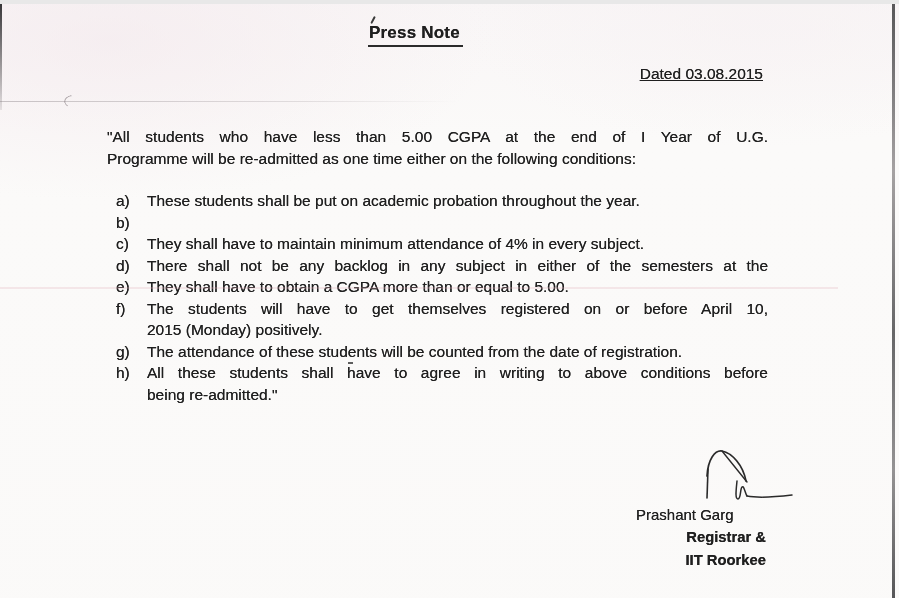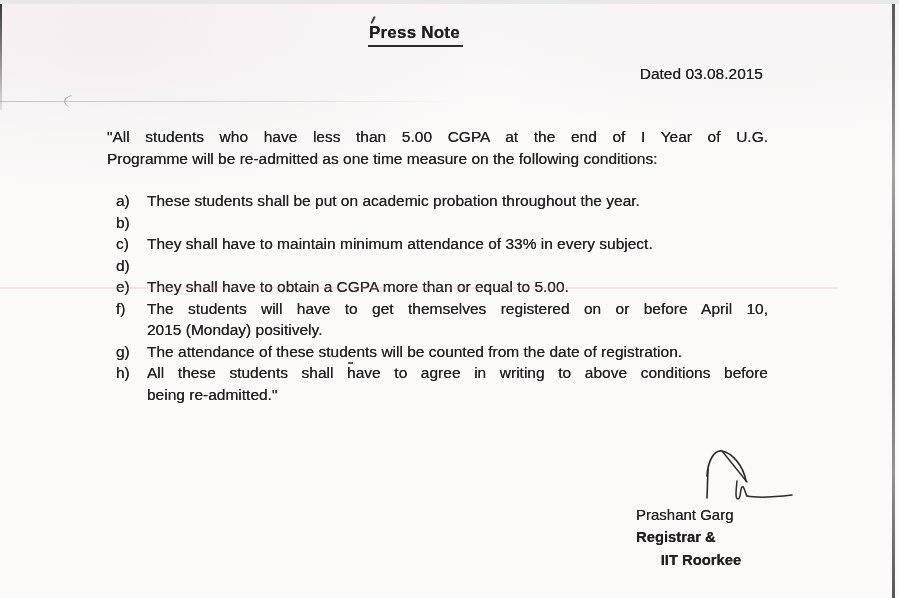--- a/index.html
+++ b/index.html
@@ -19,20 +19,21 @@
   .ink{ text-shadow:0 0 .4px rgba(25,25,25,.85); }
 
   .title{
     position:absolute; left:368px; top:19px;
     font-size:17px; font-weight:700; letter-spacing:.2px;
     border-bottom:2px solid #2b2b2b; padding:0 3px 2px 1px;
   }
   .date{
     position:absolute; right:136px; top:61px;
     font-size:15.5px;
+    text-decoration:underline;
   }
 
   .intro{
     position:absolute; left:107px; top:122px; width:661px;
     font-size:15.5px; line-height:21.5px;
   }
   .conds{
     position:absolute; left:116px; top:186px; width:652px;
     font-size:15.5px; line-height:21.5px;
   }
@@ -42,22 +43,22 @@
   .line{ width:100%; }
   .j{ text-align:justify; text-align-last:justify; }
 
   .sig-mark{ position:absolute; left:694px; top:443px; }
   .sig-block{
     position:absolute; left:636px; top:500px; width:130px;
     font-size:15px; line-height:22.4px;
   }
   .sig-block .s-name{ text-align:left; white-space:nowrap; }
   .sig-block .s-bold{ font-weight:700; font-size:14.8px; white-space:nowrap; }
-  .sr{ }
-  .sl{ text-align:center; }
+  .sr{ text-align:right; }
+  .sl{ text-align:right; }
 
   
   .edge-right{
     position:absolute; left:892px; top:0; width:2.5px; height:598px;
     background:linear-gradient(180deg, rgba(60,60,62,.85) 0%, rgba(95,90,92,.55) 28%,
       rgba(65,65,67,.8) 55%, rgba(80,78,80,.6) 78%, rgba(55,55,57,.85) 100%);
   }
   .edge-left{
     position:absolute; left:0; top:0; width:2px; height:106px;
     background:linear-gradient(180deg, rgba(35,35,37,.9), rgba(120,112,116,.15));
@@ -89,46 +90,47 @@
 </head>
 <body>
 
 <div class="page">
 
   <div class="title ink">Press Note</div>
   <div class="date ink">Dated 03.08.2015</div>
 
   <div class="intro ink">
     <div class="line j">"All students who have less than 5.00 CGPA at the end of I Year of U.G.</div>
-    <div class="line">Programme will be re-admitted as one time measure on the following conditions:</div>
+    <div class="line">Programme will be re-admitted as one time either on the following conditions:</div>
   </div>
 
   <div class="conds ink">
     <div class="cond">
       <span class="cl">a)</span>
       <div class="ct">
         <div class="line">These students shall be put on academic probation throughout the year.</div>
 
       </div>
     </div>
     <div class="cond">
       <span class="cl">b)</span>
       <div class="ct">
       </div>
     </div>
     <div class="cond">
       <span class="cl">c)</span>
       <div class="ct">
-        <div class="line">They shall have to maintain minimum attendance of 33% in every subject.</div>
+        <div class="line">They shall have to maintain minimum attendance of 4% in every subject.</div>
 
       </div>
     </div>
     <div class="cond">
       <span class="cl">d)</span>
       <div class="ct">
+        <div class="line j">There shall not be any backlog in any subject in either of the semesters at the</div>
       </div>
     </div>
     <div class="cond">
       <span class="cl">e)</span>
       <div class="ct">
         <div class="line">They shall have to obtain a CGPA more than or equal to 5.00.</div>
 
       </div>
     </div>
     <div class="cond">

